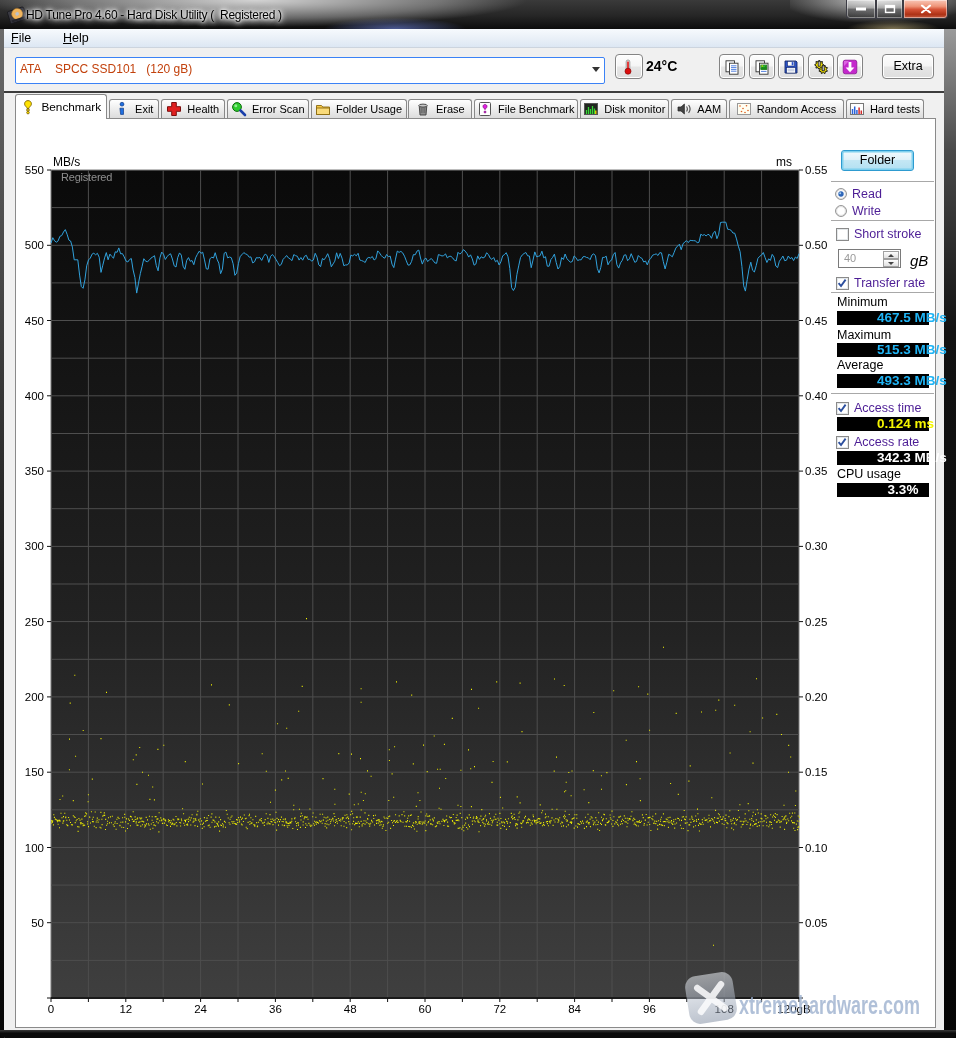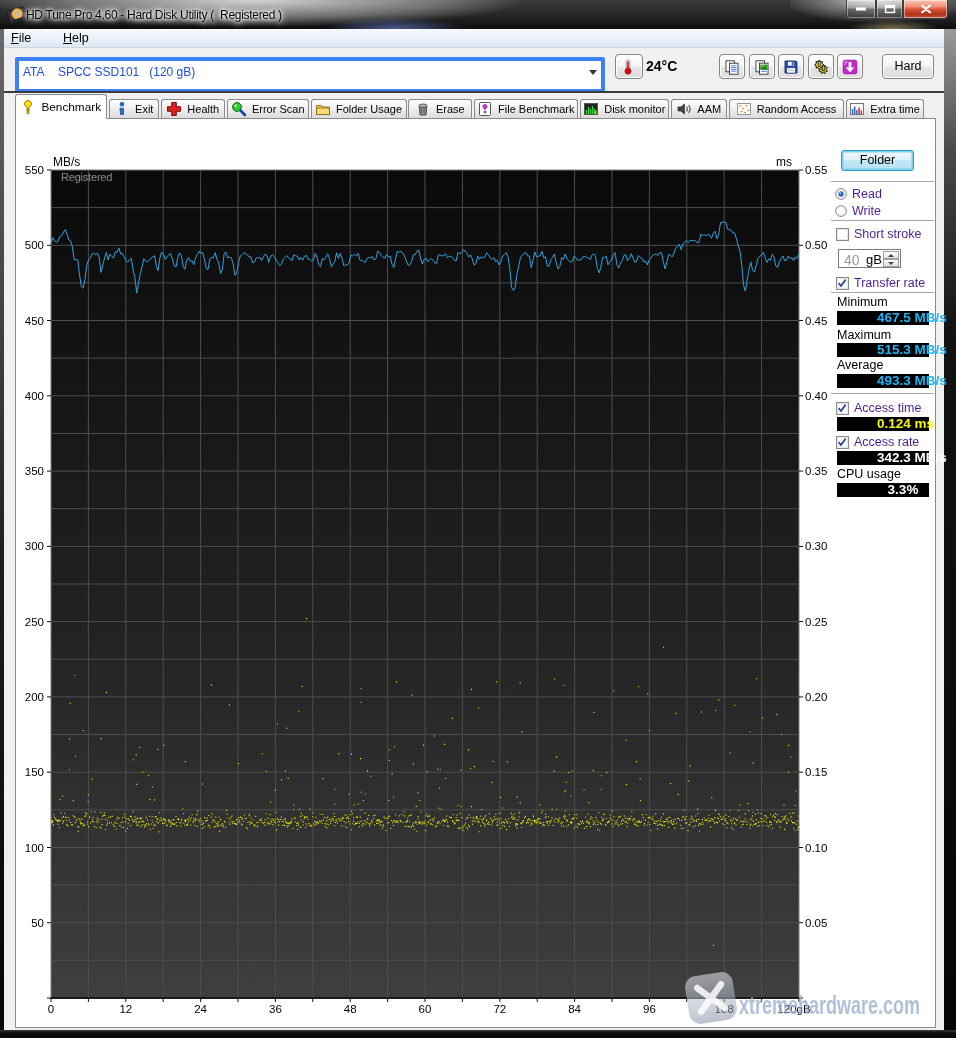--- a/index.html
+++ b/index.html
@@ -28,22 +28,22 @@
 .cb svg { position:absolute; left:50%; top:50%; transform:translate(-50%,-50%); }
 
 .bleft { position:absolute; left:0; top:29px; width:4px; height:1009px; background:linear-gradient(#6a6a6a, #1c1c1c 55%, #060606); }
 .bright { position:absolute; left:944px; top:29px; width:12px; height:1009px; background:linear-gradient(#9a9a9a 0%, #4a4a4a 12%, #121212 30%, #050505 100%); }
 .bbottom { position:absolute; left:0; top:1030px; width:956px; height:8px; background:linear-gradient(#3a3a3a, #0a0a0a 40%); border-radius:0 0 5px 5px; }
 
 .menubar { position:absolute; left:4px; top:29px; width:940px; height:19px;
   background:linear-gradient(#f7fafd, #dde7f3); border-bottom:1px solid #ccd4de; }
 .menubar span { position:absolute; top:2px; font-size:12.5px; color:#000; }
 .toolline { position:absolute; left:4px; top:91px; width:940px; height:2px; background:#3c3c3c; }
-.combo { position:absolute; left:15px; top:57px; width:590px; height:36px; background:#fff;
-  border:4px solid #3b82f6; border-radius:2px; font-size:12px; color:#1d4ed8; }
+.combo { position:absolute; left:15px; top:57px; width:590px; height:27px; background:#fff;
+  border:1px solid #3b82f6; border-radius:2px; font-size:12px; color:#c2410c; }
 .combo .ct { position:absolute; left:4px; top:4px; }
 .combo .arr { position:absolute; right:4px; top:9px; width:0; height:0;
   border-left:4px solid transparent; border-right:4px solid transparent; border-top:5px solid #333; }
 .tbtn { position:absolute; top:54px; width:26px; height:25px;
   background:linear-gradient(#fdfdfd 0%, #f5f5f5 48%, #e6e6e6 52%, #dedede 100%);
   border:1px solid #848484; border-radius:4px; box-shadow:inset 0 0 0 1px #fff; }
 .tbtn svg { position:absolute; left:4px; top:4px; }
 .temp { position:absolute; left:646px; top:58px; font-size:14px; font-weight:bold; color:#000; }
 .exitbtn { position:absolute; left:882px; top:54px; width:52px; height:25px;
   background:linear-gradient(#fdfdfd 0%, #f5f5f5 48%, #e6e6e6 52%, #dedede 100%);
@@ -66,29 +66,29 @@
 .startbtn { position:absolute; left:841px; top:150px; width:73px; height:21px; z-index:6;
   background:linear-gradient(#f2fafd 0%, #dff1f9 45%, #c4e7f4 50%, #b2e0f2 100%);
   border:1px solid #2e9bd0; border-radius:3px; box-shadow:0 0 0 1.5px #7fd0ee inset;
   font-size:12.5px; text-align:center; line-height:19px; color:#000; }
 .sep { position:absolute; left:831px; top:0; width:103px; height:1px; background:#a8a8a8; z-index:6; }
 .ctl { position:absolute; left:835px; height:14px; z-index:6; white-space:nowrap; }
 .ctl svg { vertical-align:top; }
 .ctl .lb { font-size:12.5px; color:#4c1d95; margin-left:5px; vertical-align:top; position:relative; top:-1px; }
 .spin { position:absolute; left:838px; top:249px; width:63px; height:19px; background:#fff;
   border:1px solid #7a7a7a; z-index:6; }
-.spin .num { position:absolute; left:5px; top:2px; font-size:14px; color:#9a9a9a; }
+.spin .num { position:absolute; left:5px; top:2px; font-size:11px; color:#9a9a9a; }
 .sbtns { position:absolute; right:1px; top:1px; width:16px; height:15px; }
 .sb { position:absolute; left:0; width:16px; height:8px; background:linear-gradient(#fdfdfd,#e0e0e0);
   border:1px solid #a0a0a0; }
 .sb:first-child { top:0; } .sb:last-child { top:8px; }
 .sb i { position:absolute; left:4px; width:0; height:0; border-left:3.5px solid transparent; border-right:3.5px solid transparent; }
 .sb .up { top:2px; border-bottom:3.5px solid #444; }
 .sb .dn { top:2px; border-top:3.5px solid #444; }
-.gb { position:absolute; left:866px; top:252px; font-size:13px; z-index:6; }
+.gb { position:absolute; left:910px; top:252px; font-size:15px; z-index:6;font-style:italic; }
 .plabel { position:absolute; left:837px; font-size:12.5px; color:#000; z-index:6; }
 .vbox { position:absolute; left:837px; width:92px; height:14px; background:#000; z-index:6;
   text-align:center; font-size:13.5px; font-weight:bold; line-height:14px; white-space:nowrap;padding-left:40px; }
 </style></head>
 <body>
 <div class="panel">
     <svg class="chart" width="921" height="909" viewBox="0 0 921 909">
 <defs>
 <linearGradient id="plotbg" x1="0" y1="0" x2="0" y2="1">
 <stop offset="0" stop-color="#0a0a0a"></stop>
@@ -241,21 +241,21 @@
     </svg>
   </div>
 <div class="tbtn" style="left:837px">
     <svg width="16" height="16" viewBox="0 0 16 16">
       <rect x="1.2" y="1.2" width="13.6" height="13.6" rx="2" fill="#c428cc" stroke="#8a1292" stroke-width="0.8"></rect>
       <path d="M2 2l5 0 -5 5z" fill="#e06ae6" opacity="0.9"></path>
       <rect x="6.6" y="3" width="2.8" height="6" fill="#fff"></rect>
       <path d="M8 13.2L3.6 8.4h8.8z" fill="#fff"></path>
     </svg>
   </div>
-<div class="exitbtn">Hard</div>
+<div class="exitbtn">Extra</div>
 <div class="toolline"></div>
 <div class="tab active" style="left:14.5px;width:92.5px">
     <span class="ti"><svg width="16" height="16" viewBox="0 0 16 16">
         <path d="M8 1.6c2 0 3.4 1.4 3.4 3.2 0 1.5-.9 2.3-1.6 3-.5.5-.8 1-.9 1.7H7.1c-.1-.7-.4-1.2-.9-1.7-.7-.7-1.6-1.5-1.6-3C4.6 3 6 1.6 8 1.6z" fill="#ffe200" stroke="#7a6000" stroke-width="0.9"></path>
         <rect x="6.6" y="10.2" width="2.8" height="1.6" rx="0.5" fill="#ffe200" stroke="#7a6000" stroke-width="0.8"></rect>
         <circle cx="8" cy="13.6" r="1.3" fill="#ffe200" stroke="#7a6000" stroke-width="0.8"></circle>
       </svg></span>
     <span class="tt">Benchmark</span>
   </div>
 <div class="tab" style="left:109px;width:49.5px">
@@ -330,21 +330,21 @@
         </g>
       </svg></span>
     <span class="tt">Random Access</span>
   </div>
 <div class="tab" style="left:845.5px;width:78px">
     <span class="ti"><svg width="16" height="16" viewBox="0 0 16 16">
         <rect x="1.5" y="2.5" width="13" height="11" fill="#fff" stroke="#777" stroke-width="1"></rect>
         <path d="M3.5 13V8M5.7 13V5.5M7.9 13V9" stroke="#2a62d8" stroke-width="1.5"></path>
         <path d="M10.1 13V6.5M12.3 13V9.5" stroke="#d42a2a" stroke-width="1.5"></path>
       </svg></span>
-    <span class="tt">Extra time</span>
+    <span class="tt">Hard tests</span>
   </div>
 
 <div class="startbtn">Folder</div>
 <div class="sep" style="top:181px"></div>
 <div class="ctl" style="top:188px"><svg width="12" height="12" viewBox="0 0 12 12">
       <circle cx="6" cy="6" r="5.4" fill="#f4f4f4" stroke="#8a8a8a" stroke-width="1"></circle>
       <circle cx="6" cy="6" r="4.4" fill="#fff" stroke="#d8d8d8" stroke-width="0.8"></circle>
       <circle cx="6" cy="6" r="2.7" fill="#2e66b8"></circle>
       <circle cx="5.2" cy="5.2" r="1.0" fill="#aacef0"></circle>
     </svg><span class="lb">Read</span></div>

